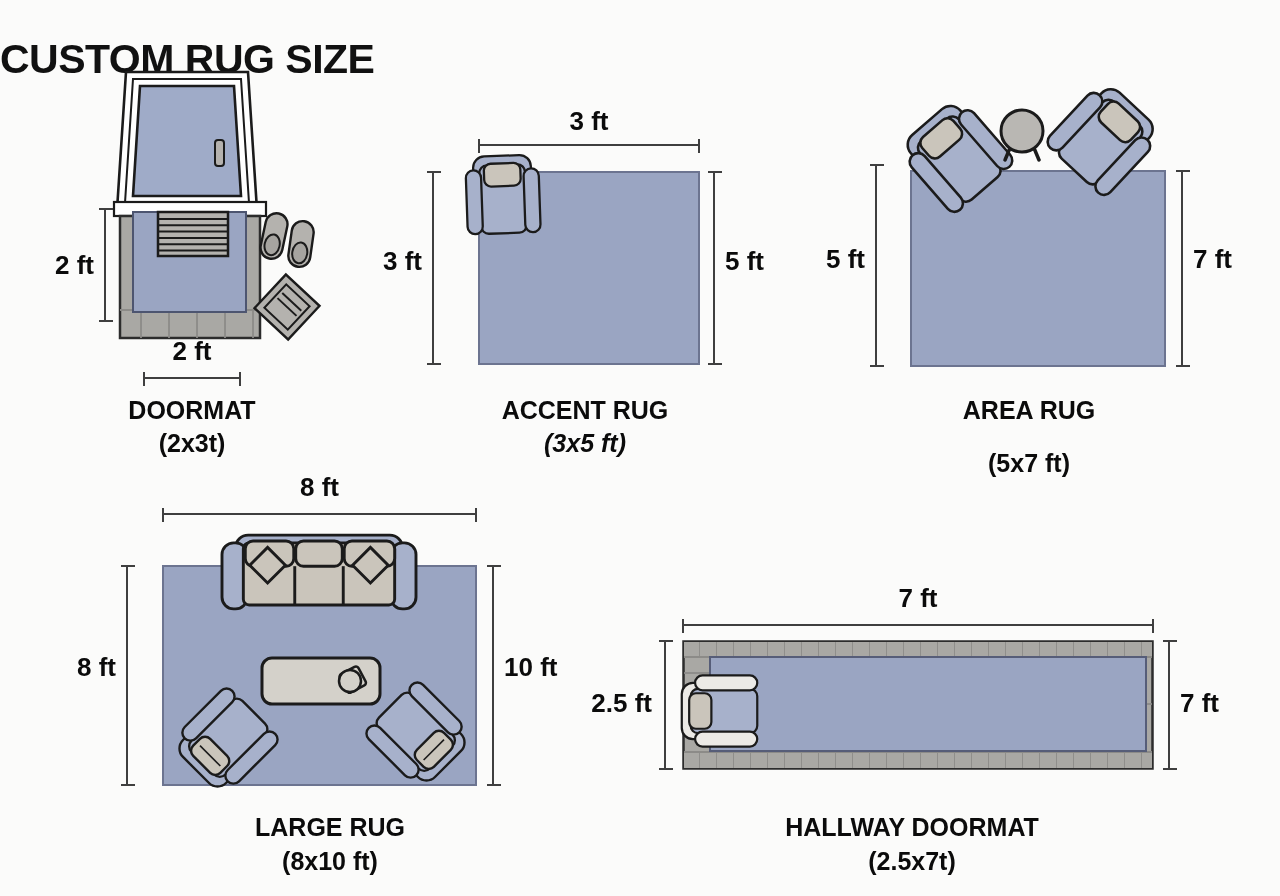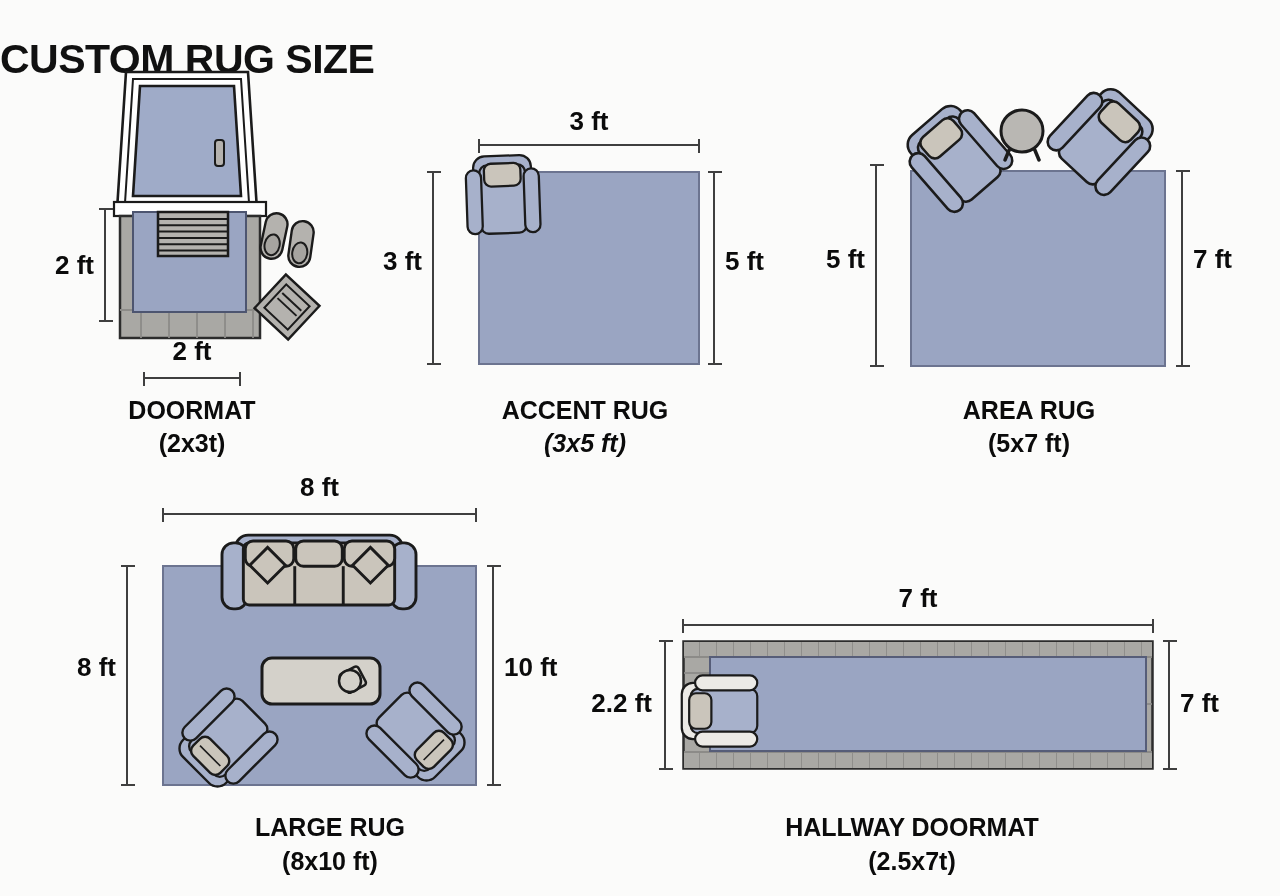--- a/index.html
+++ b/index.html
@@ -138,21 +138,21 @@
       <rect x="20" y="14" width="60" height="90" rx="10" fill="#a7b1cb" stroke="#1b1b1b" stroke-width="3"></rect>
       <rect x="2" y="20" width="20" height="84" rx="10" fill="#a7b1cb" stroke="#1b1b1b" stroke-width="3"></rect>
       <rect x="78" y="20" width="20" height="84" rx="10" fill="#a7b1cb" stroke="#1b1b1b" stroke-width="3"></rect>
       <rect x="26" y="12" width="48" height="30" rx="9" fill="#cac5bb" stroke="#1b1b1b" stroke-width="3"></rect>
     </svg>
     <div class="dimv" style="left:875px;top:164px;height:203px;"></div>
     <div class="dim-label tr" style="left:815px;top:244px;width:50px;">5 ft</div>
     <div class="dimv" style="left:1181px;top:170px;height:197px;"></div>
     <div class="dim-label" style="left:1193px;top:244px;">7 ft</div>
     <div class="cap cap-name" style="left:879px;top:396px;">AREA RUG</div>
-    <div class="cap cap-size" style="left:879px;top:429px;">(5x7 ft)</div>
+    <div class="cap cap-size" style="left:879px;top:449px;">(5x7 ft)</div>
   </div>
 
   <div>
     <div class="rug" style="left:162px;top:565px;width:315px;height:221px;"></div>
     <svg class="abs" style="left:222px;top:533px;" width="194" height="78" viewBox="0 0 200 80">
       <rect x="14" y="2" width="172" height="30" rx="13" fill="#a7b1cb" stroke="#1b1b1b" stroke-width="3"></rect>
       <rect x="0" y="10" width="26" height="68" rx="12" fill="#a7b1cb" stroke="#1b1b1b" stroke-width="3"></rect>
       <rect x="174" y="10" width="26" height="68" rx="12" fill="#a7b1cb" stroke="#1b1b1b" stroke-width="3"></rect>
       <rect x="22" y="10" width="156" height="64" rx="6" fill="#cac5bb" stroke="#1b1b1b" stroke-width="3"></rect>
       <rect x="24" y="8" width="50" height="26" rx="8" fill="#cac5bb" stroke="#1b1b1b" stroke-width="3"></rect>
@@ -220,20 +220,20 @@
     <svg class="abs" style="left:684px;top:670px;transform:rotate(-90deg);" width="74" height="82" viewBox="0 0 100 110">
       <rect x="12" y="2" width="76" height="34" rx="15" fill="#eceae6" stroke="#1b1b1b" stroke-width="3"></rect>
       <rect x="20" y="14" width="60" height="90" rx="10" fill="#a7b1cb" stroke="#1b1b1b" stroke-width="3"></rect>
       <rect x="2" y="20" width="20" height="84" rx="10" fill="#eceae6" stroke="#1b1b1b" stroke-width="3"></rect>
       <rect x="78" y="20" width="20" height="84" rx="10" fill="#eceae6" stroke="#1b1b1b" stroke-width="3"></rect>
       <rect x="26" y="12" width="48" height="30" rx="9" fill="#cac5bb" stroke="#1b1b1b" stroke-width="3"></rect>
     </svg>
     <div class="dimh" style="left:682px;top:624px;width:472px;"></div>
     <div class="dim-label tc" style="left:682px;top:583px;width:472px;">7 ft</div>
     <div class="dimv" style="left:664px;top:640px;height:130px;"></div>
-    <div class="dim-label tr" style="left:572px;top:688px;width:80px;">2.2 ft</div>
+    <div class="dim-label tr" style="left:572px;top:688px;width:80px;">2.5 ft</div>
     <div class="dimv" style="left:1168px;top:640px;height:130px;"></div>
     <div class="dim-label" style="left:1180px;top:688px;">7 ft</div>
     <div class="cap cap-name" style="left:762px;top:813px;">HALLWAY DOORMAT</div>
     <div class="cap cap-size" style="left:762px;top:847px;">(2.5x7t)</div>
   </div>
 
 </div>
 
 </body></html>

